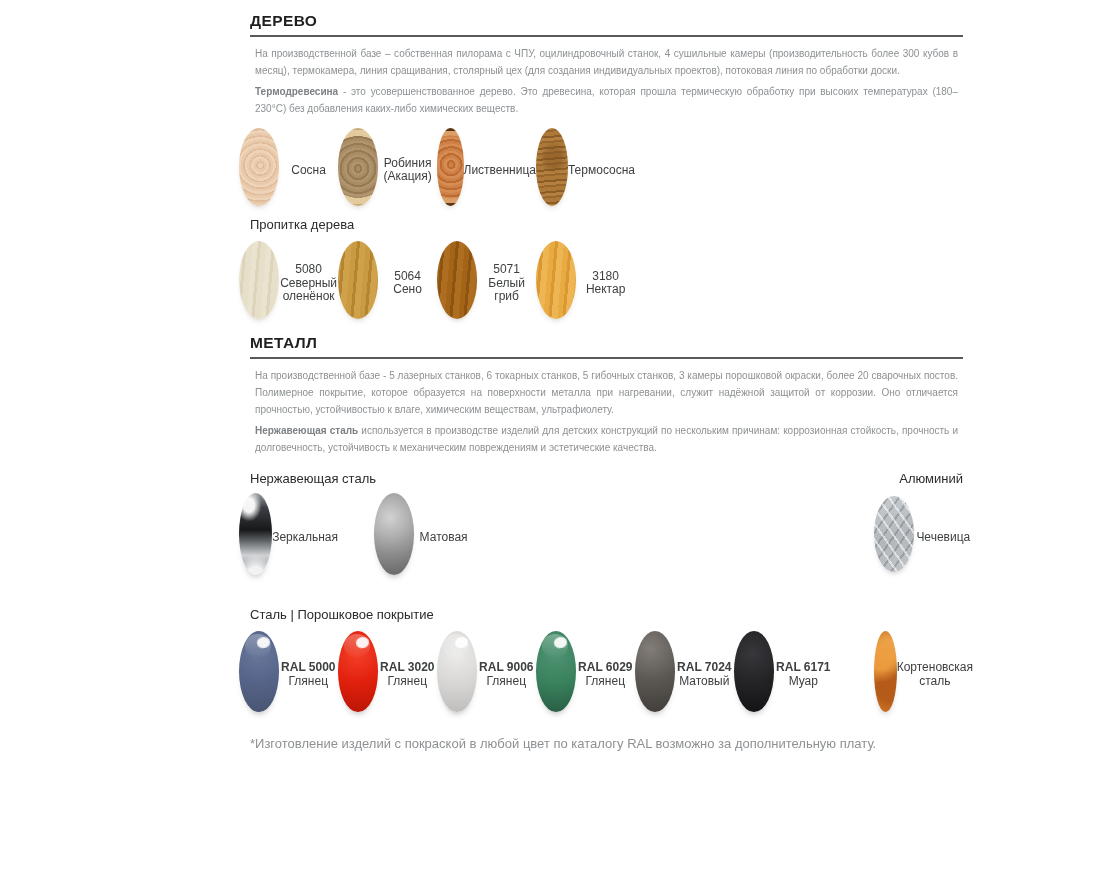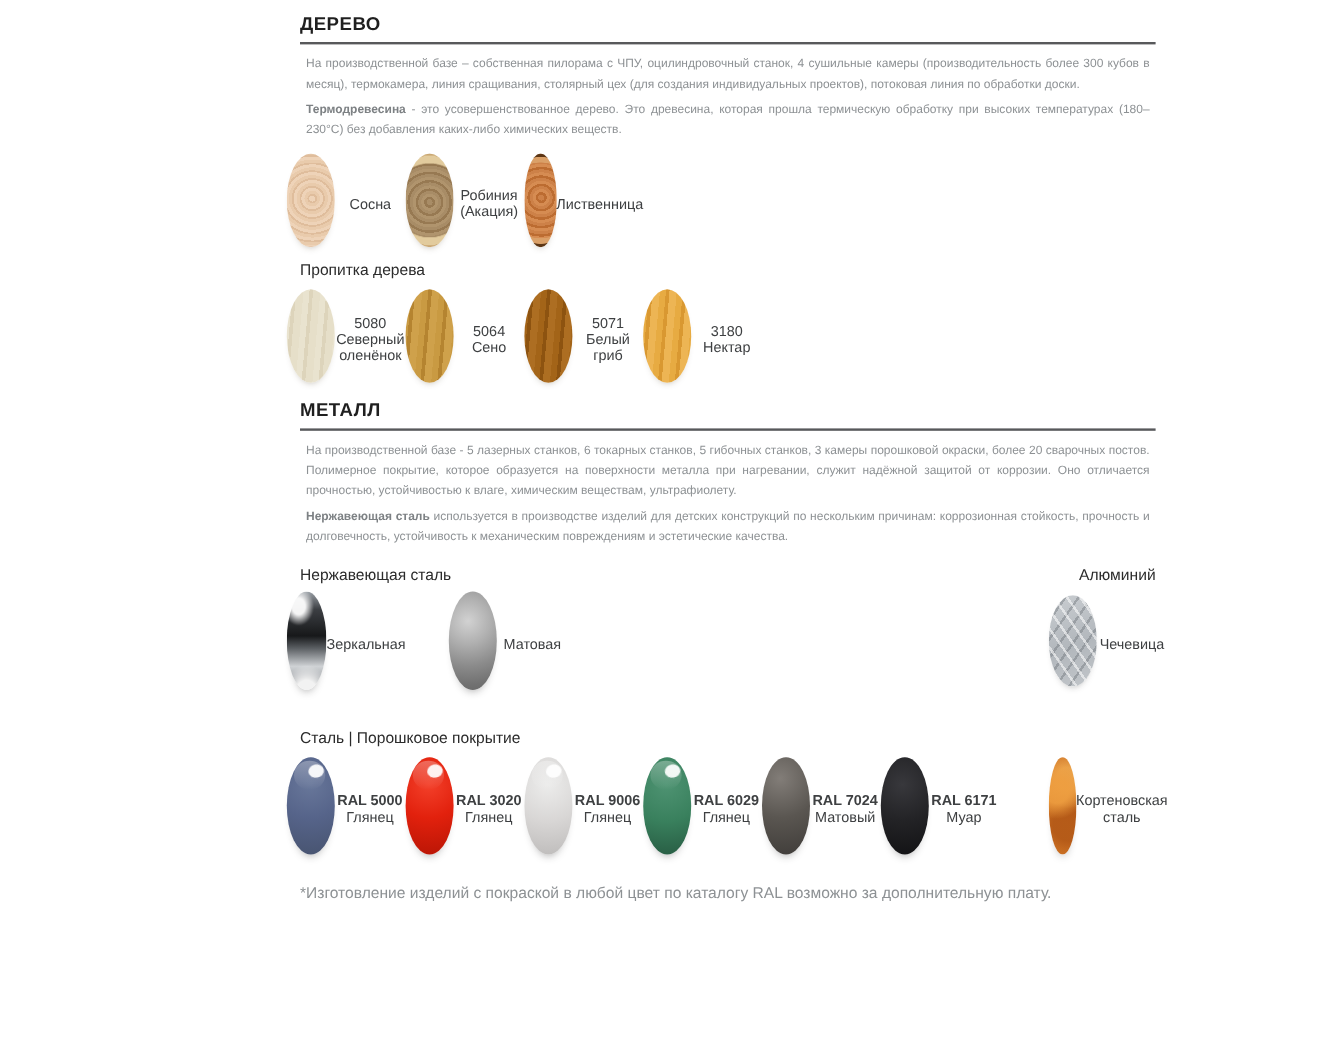--- a/index.html
+++ b/index.html
@@ -107,20 +107,24 @@
         <div class="cell-label">Сосна</div>
       </div>
       <div class="cell">
         <div class="disc w-robinia"></div>
         <div class="cell-label">Робиния (Акация)</div>
       </div>
       <div class="cell">
         <div class="disc w-larch"></div>
         <div class="cell-label">Лиственница</div>
       </div>
+      <div class="cell">
+        <div class="disc w-thermo"></div>
+        <div class="cell-label">Термососна</div>
+      </div>
     </div>
 
     <div class="subheading mt-sub">Пропитка дерева</div>
 
     <div class="swatch-row mt-improw">
       <div class="cell">
         <div class="disc w-5080"></div>
         <div class="cell-label">
           <div>5080</div>
           <div>Северный оленёнок</div>

